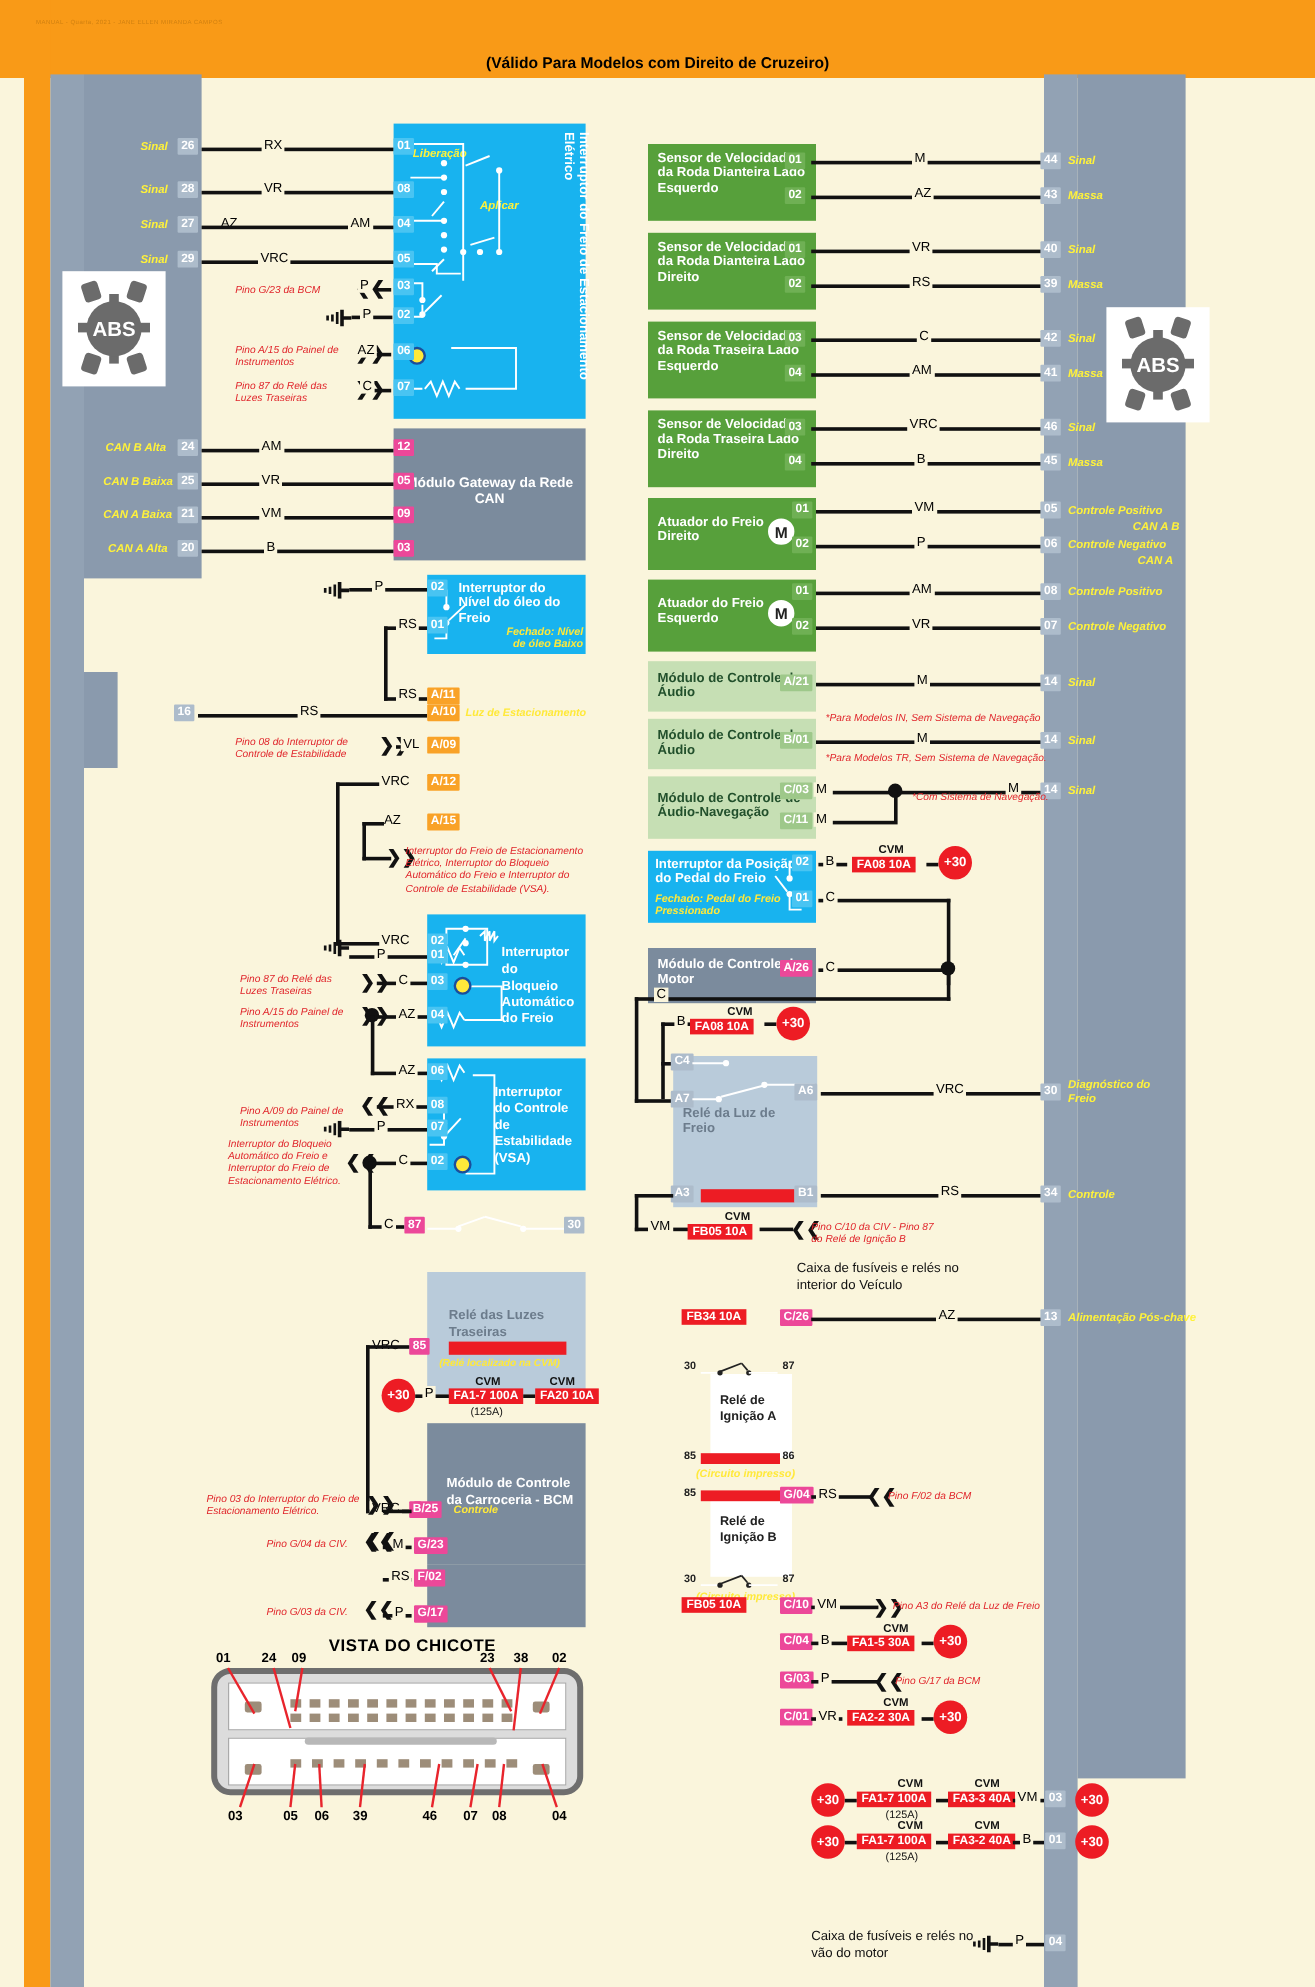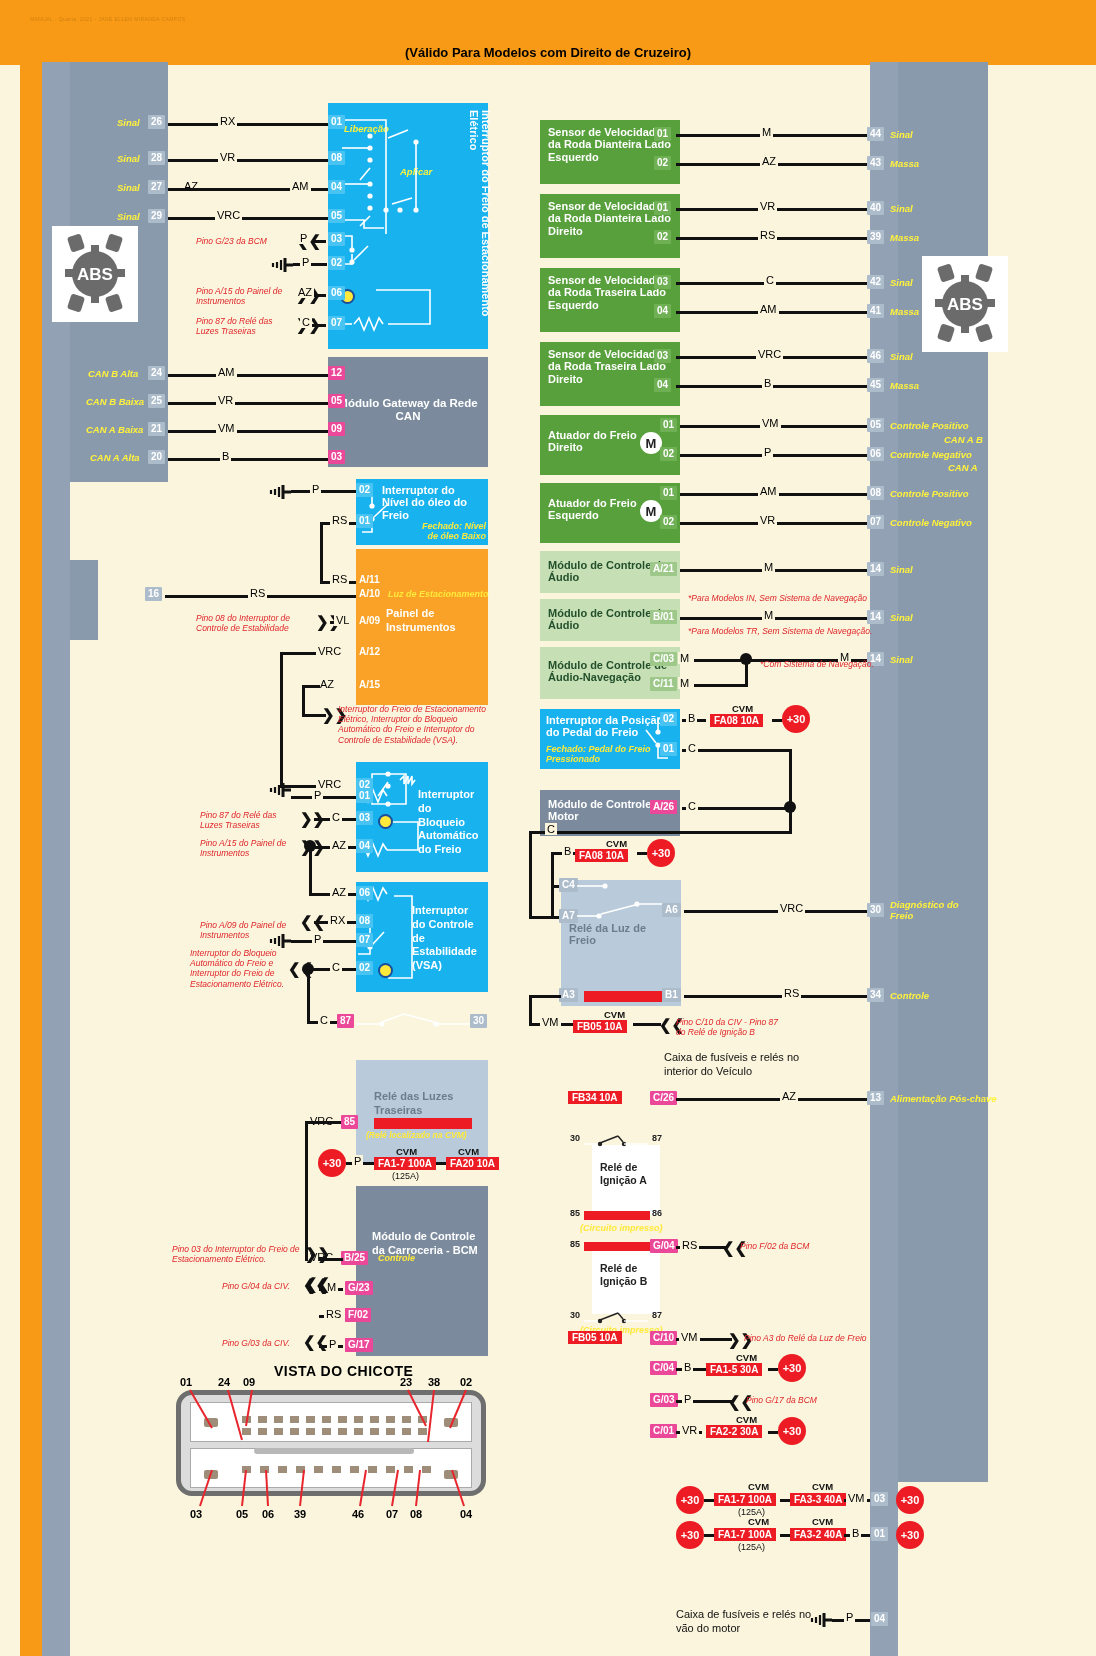--- a/index.html
+++ b/index.html
@@ -282,23 +282,20 @@
   <div class="w wh" style="left:291px; top:490px; width:65px;"></div>
   <div class="t wire-lbl" style="left:310px; top:483px;">P</div>
   <div class="pin on-blue" style="left:356px; top:483px;">02</div>
 
   <div class="w wh" style="left:320px; top:522px; width:36px;"></div>
   <div class="w wv" style="left:320px; top:522px; height:62px;"></div>
   <div class="w wh" style="left:320px; top:581px; width:36px;"></div>
   <div class="t wire-lbl" style="left:330px; top:514px;">RS</div>
   <div class="pin on-blue" style="left:356px; top:514px;">01</div>
 
-  <div class="box orange" style="left:356px; top:549px; width:132px; height:156px;">
-    <span class="ttl" style="padding-top:58px; padding-left:30px; line-height:1.25;">Painel de Instrumentos</span>
-  </div>
   <div class="t wire-lbl" style="left:330px; top:573px;">RS</div>
   <div class="pin on-orange" style="left:356px; top:573px;">A/11</div>
 
   <div class="pin" style="left:145px; top:587px;">16</div>
   <div class="w wh" style="left:165px; top:595px; width:191px;"></div>
   <div class="t wire-lbl" style="left:248px; top:587px;">RS</div>
   <div class="pin on-orange" style="left:356px; top:587px;text-align:right;">A/10</div>
   <div class="t yel2" style="left:388px; top:589px;">Luz de Estacionamento</div>
 
   <div class="t red-note" style="left:196px; top:613px; white-space:normal; width:120px;">Pino 08 do Interruptor de Controle de Estabilidade</div>

